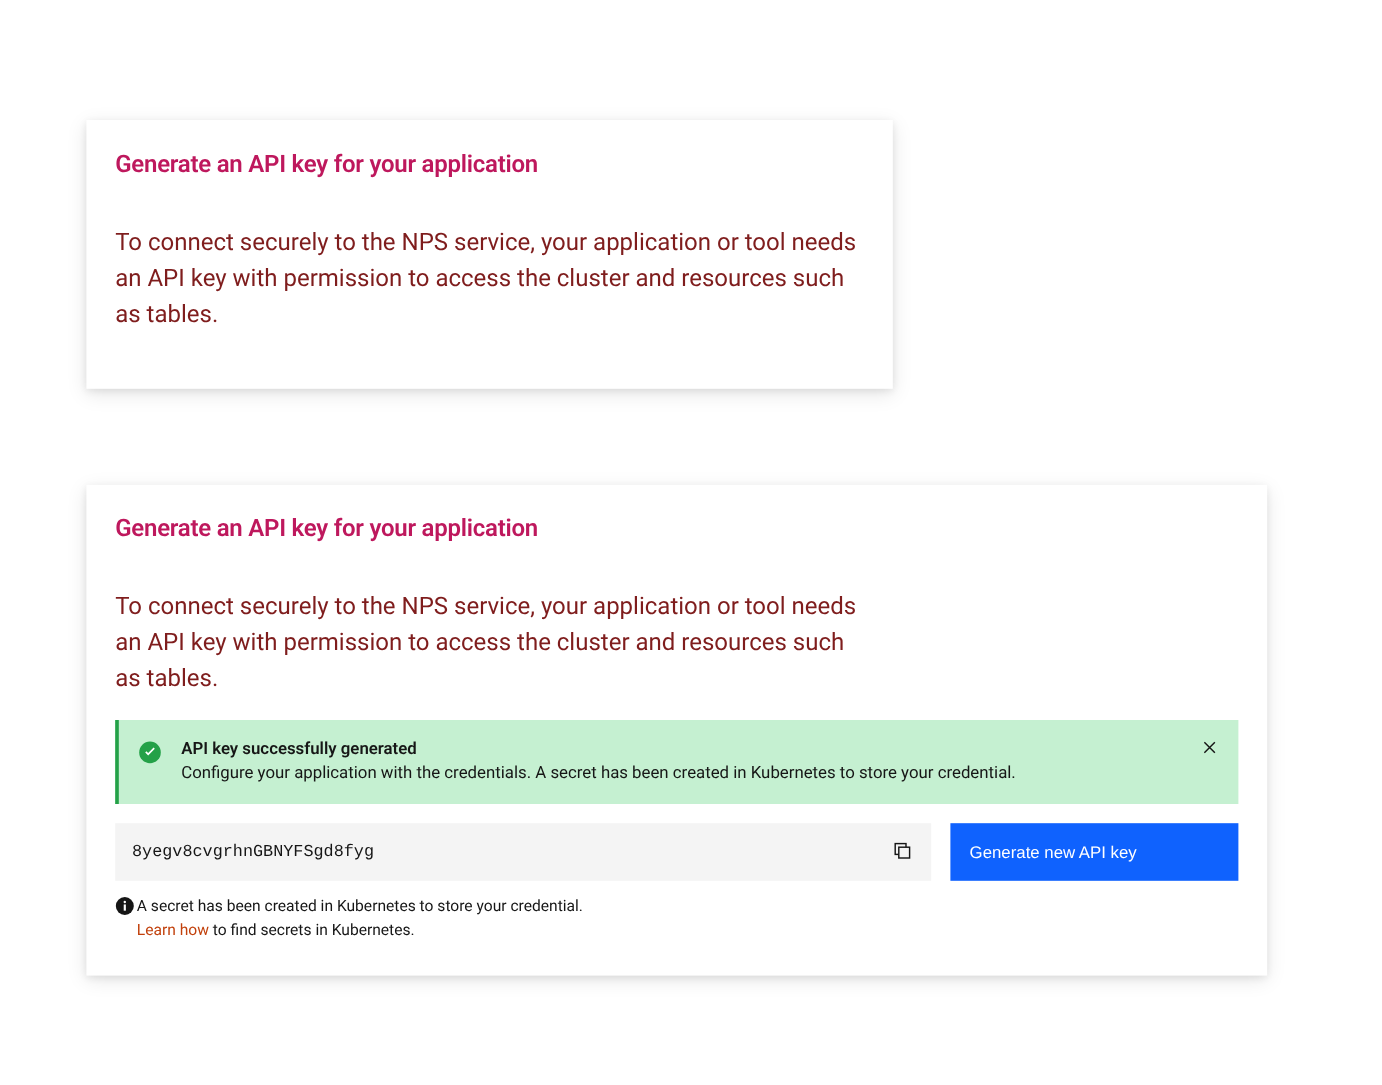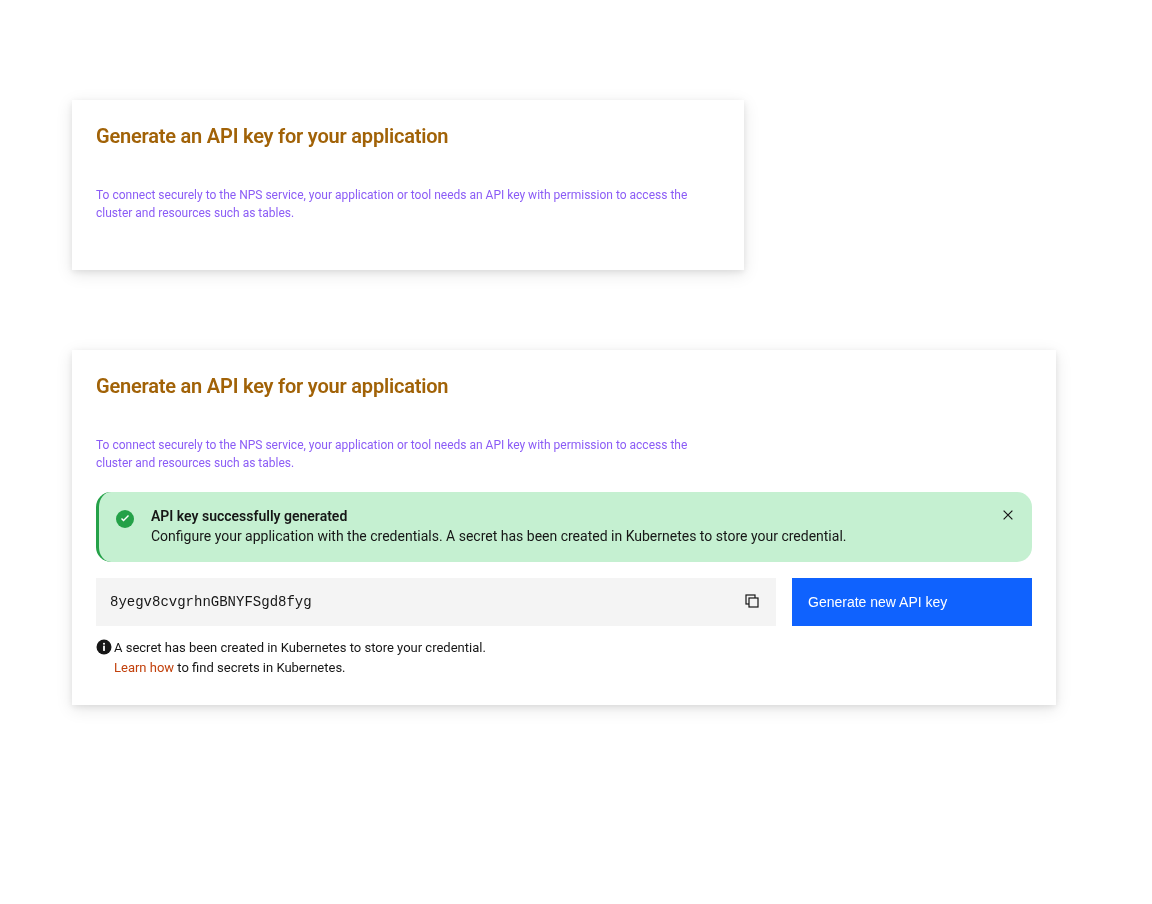--- a/index.html
+++ b/index.html
@@ -21,27 +21,27 @@
     }
     .card-1 {
       width: 672px;
     }
     .card-2 {
       width: 984px;
     }
     .card-title {
       font-size: 20px;
       font-weight: 600;
-      color: #a16207;
+      color: #be185d;
       margin-bottom: 8px;
       letter-spacing: -0.01em;
     }
     .card-desc {
-      font-size: 12px;
-      color: #8b5cf6;
+      font-size: 20px;
+      color: #7f1d1d;
       line-height: 1.5;
       margin-bottom: 20px;
       max-width: 620px;
       margin-top: 38px;
     }
     .btn-primary {
       background: #0f62fe;
       color: #ffffff;
       border: none;
       padding: 14px 60px 14px 16px;
@@ -52,21 +52,20 @@
     }
     .notification {
       background: #c5f0d1;
       border-left: 3px solid #24a148;
       padding: 16px 16px 16px 16px;
       display: flex;
       align-items: flex-start;
       gap: 16px;
       margin-bottom: 16px;
       position: relative;
-      border-radius: 15px;
     }
     .notification-icon {
       width: 20px;
       height: 20px;
       flex-shrink: 0;
       margin-top: 1px;
     }
     .notification-content {
       flex: 1;
     }

